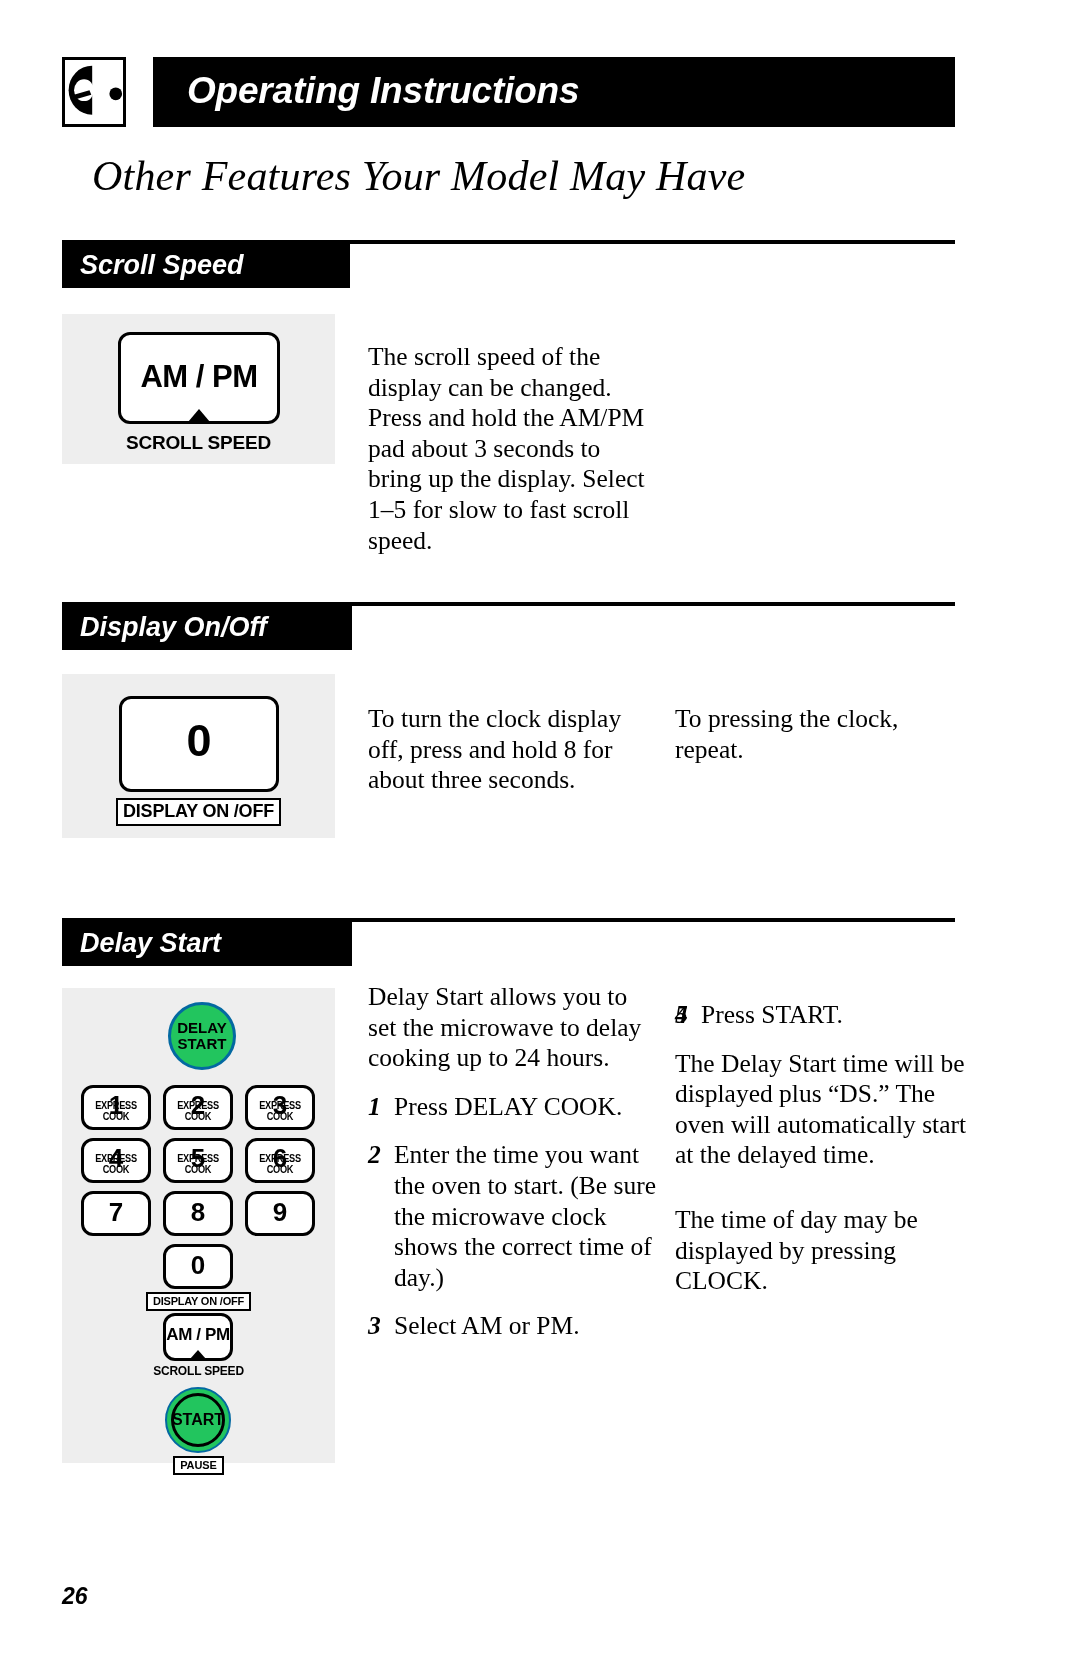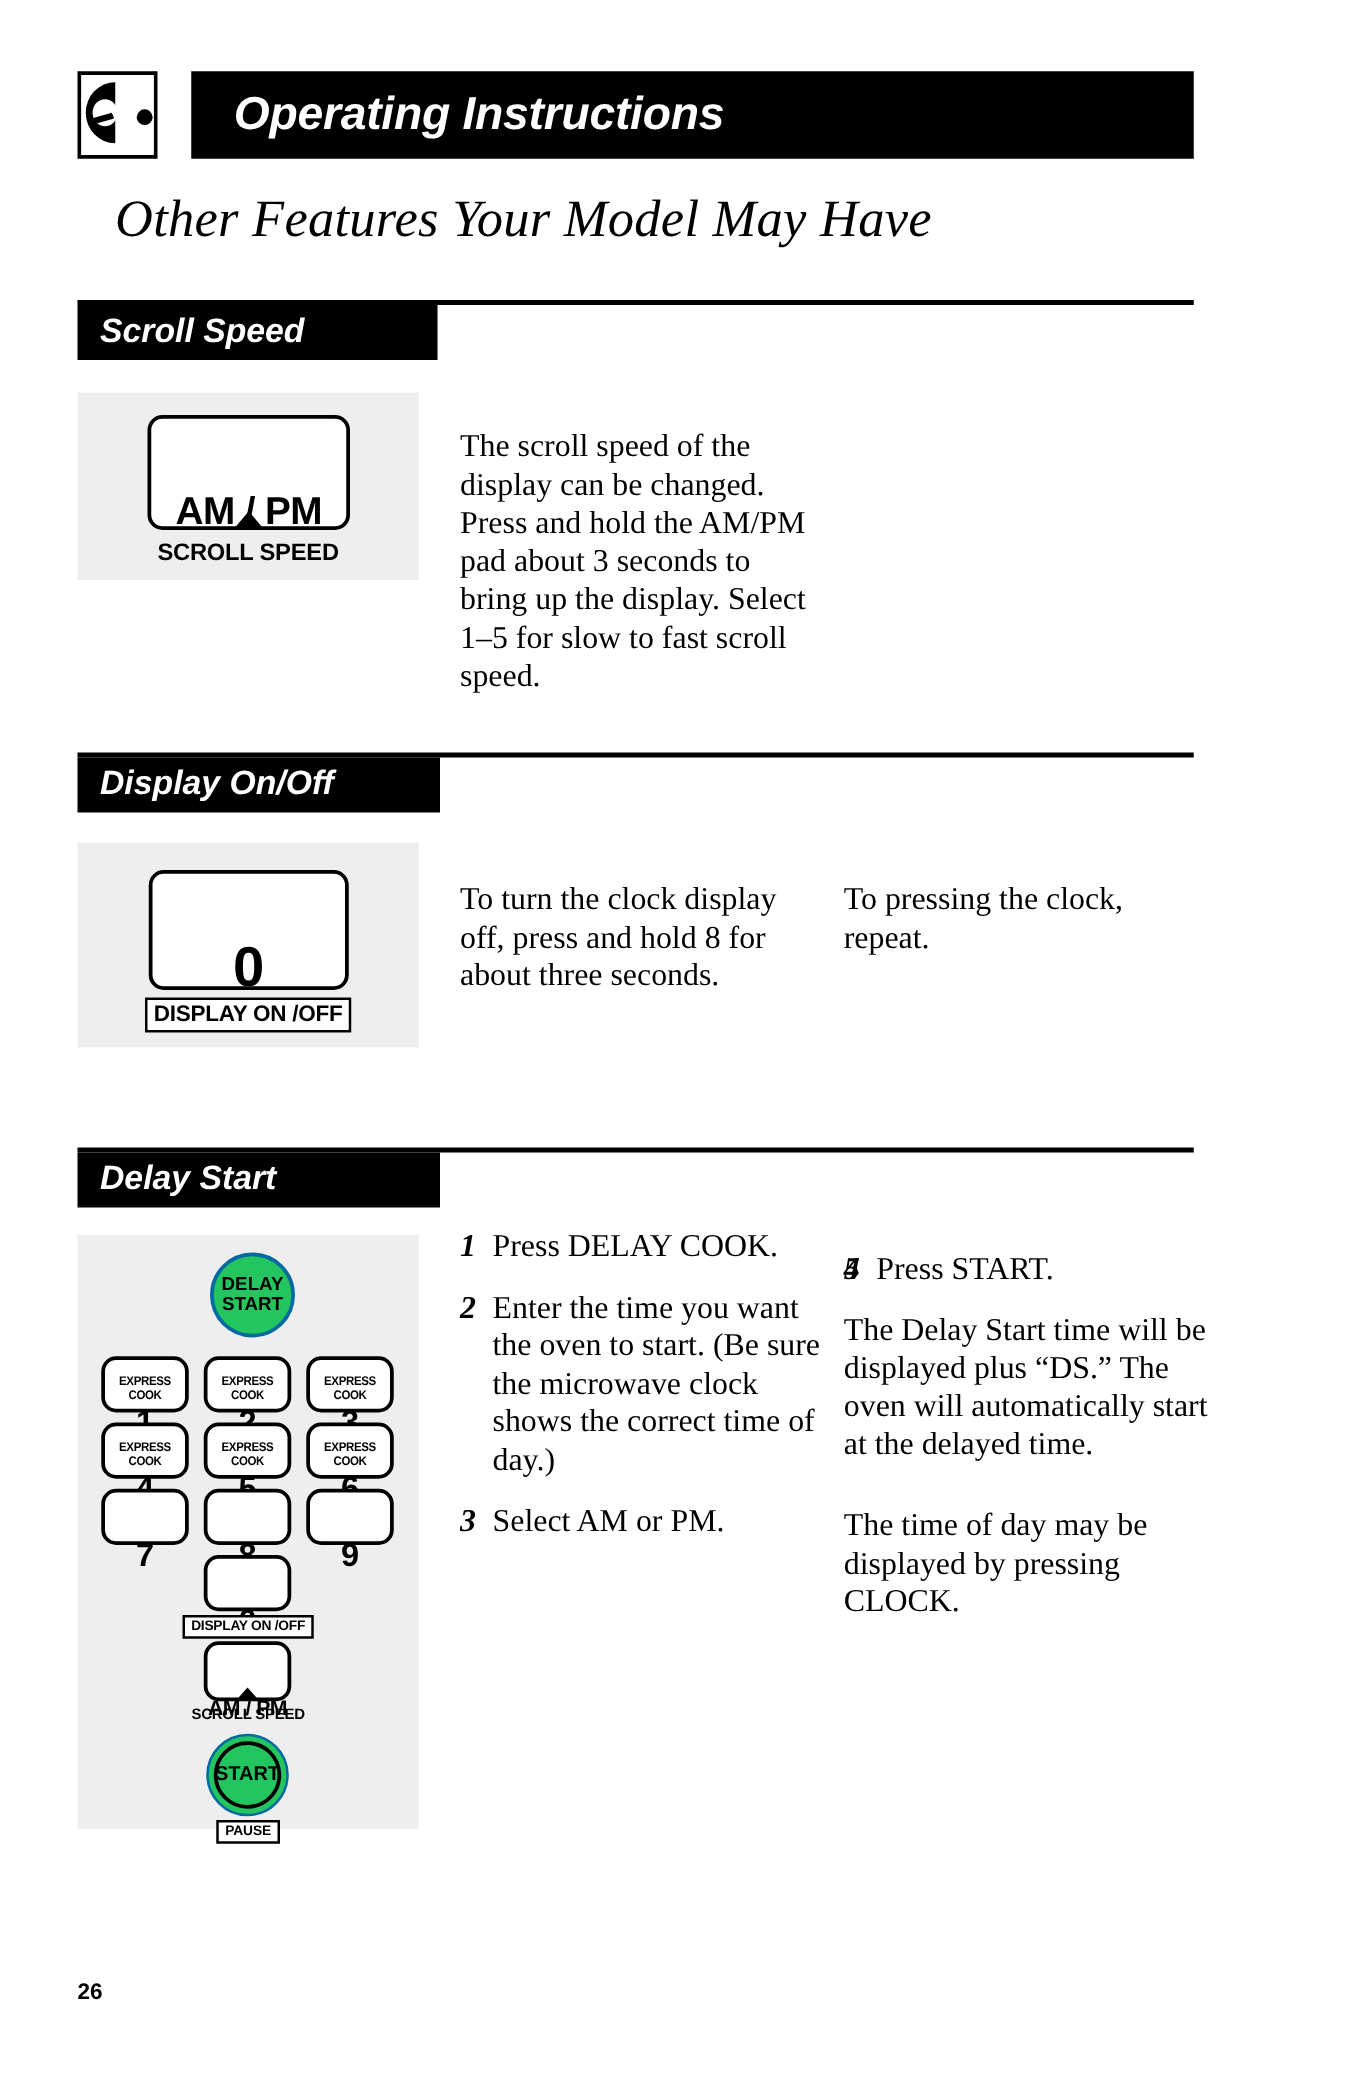--- a/index.html
+++ b/index.html
@@ -114,21 +114,20 @@
     border-radius: 12px;
     box-sizing: border-box;
   }
   .pad-digit {
     position: absolute;
     left: 0; right: 0;
     text-align: center;
     font-family: "Liberation Sans", sans-serif;
     font-weight: bold;
     color: #000;
-    margin-top: 32px;
   }
   .pad-sub {
     position: absolute;
     left: 0; right: 0;
     text-align: center;
     font-family: "Liberation Sans", sans-serif;
     font-weight: bold;
     font-size: 10px;
     letter-spacing: -0.3px;
     transform: scaleX(0.92);
@@ -196,22 +195,23 @@
     font-weight: bold;
     font-style: italic;
     font-family: "Liberation Serif", serif;
   }
 
   .folio {
     position: absolute;
     left: 62px;
     top: 1583px;
     font-family: "Liberation Sans", sans-serif;
-    font-weight: bold;
-    font-size: 18px;
+    font-style: italic;
+    font-weight: bold;
+    font-size: 23px;
     color: #000;
   }
 </style>
 </head>
 <body>
 
 <div class="page">
 
   <div class="header">
     <div class="brand-mark">
@@ -340,20 +340,21 @@
       <div class="circle-btn" style="left:103px; top:399px; width:66px; height:66px; border-width:2px;">
         <div style="position:absolute; left:4px; top:4px; right:4px; bottom:4px; border:3px solid #000; border-radius:50%;"></div>
         <div class="lbl" style="font-size:16px;">START</div>
       </div>
       <div class="caption caption-boxed" style="top:468px; font-size:11px; letter-spacing:-0.1px;">
         <span>PAUSE</span>
       </div>
     </div>
 
     <div class="col" style="left:306px; top:64px; width:292px;">
+      <p>Delay Start allows you to set the microwave to delay cooking up to 24 hours.</p>
       <div class="steps">
         <div class="step">
           <span class="num">1</span>
           <span>Press DELAY COOK.</span>
         </div>
         <div class="step">
           <span class="num">2</span>
           <span>Enter the time you want the oven to start. (Be sure the microwave clock shows the correct time of day.)</span>
         </div>
         <div class="step">

